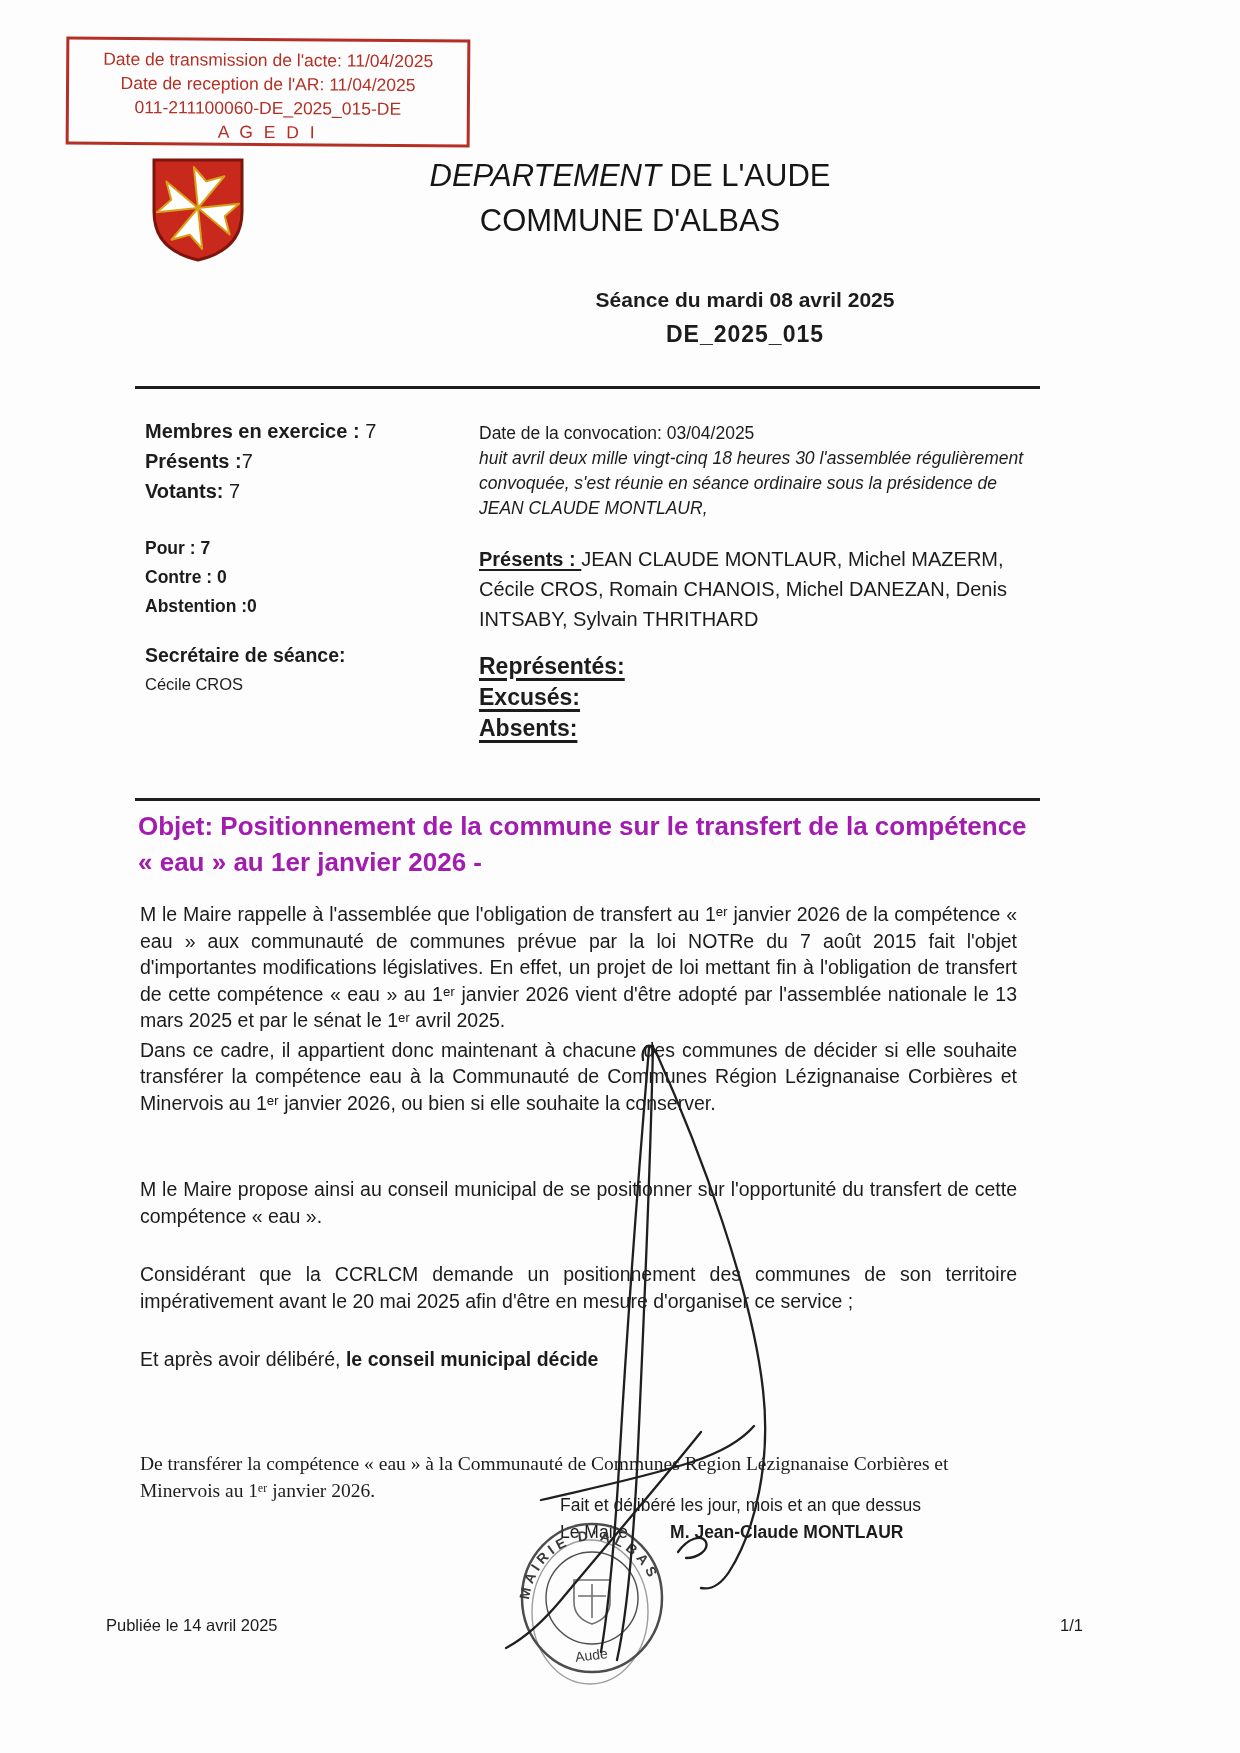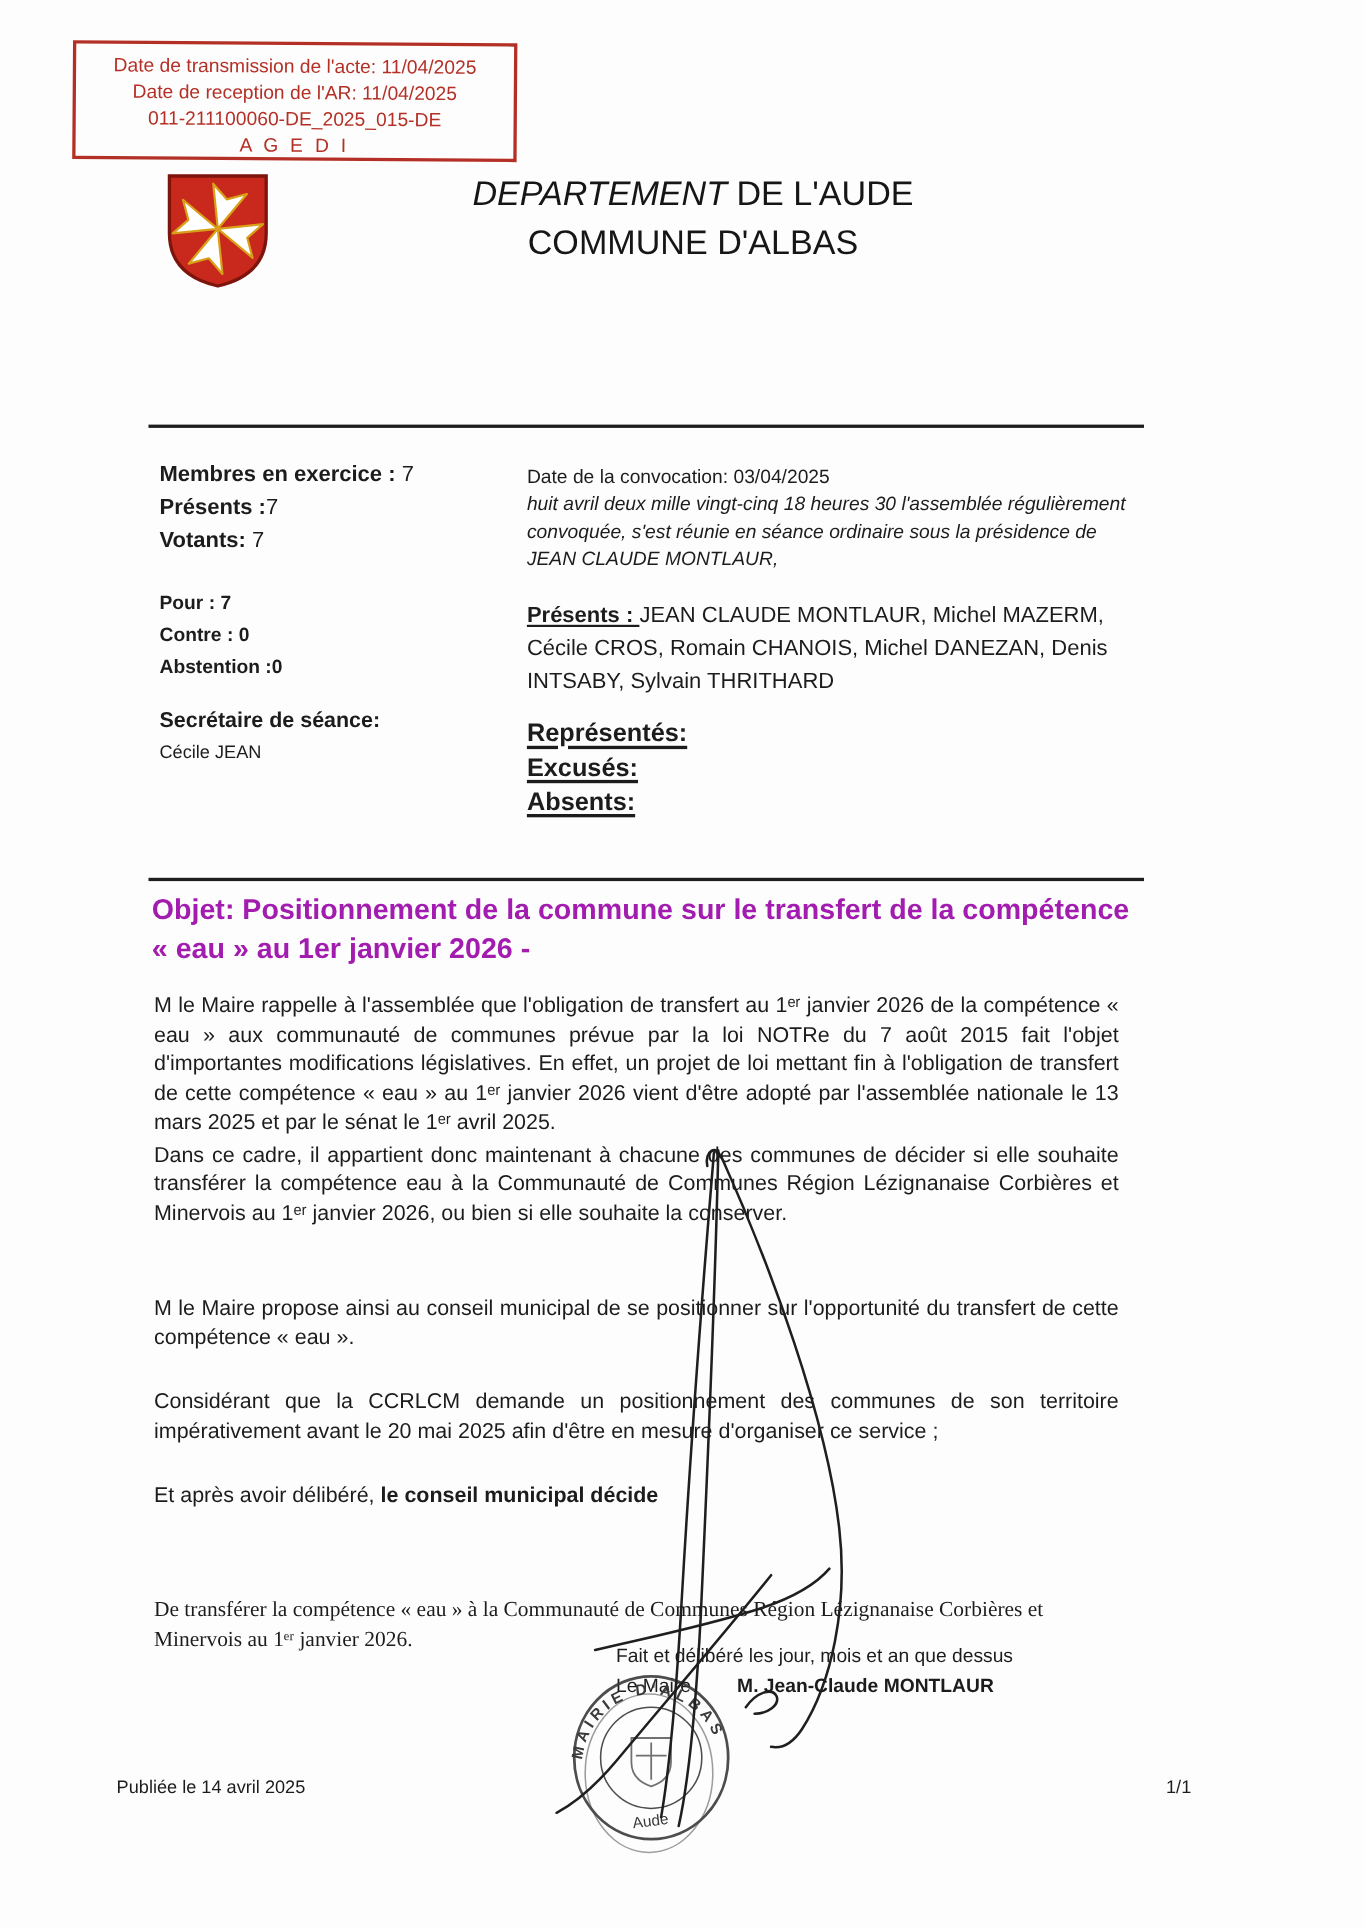--- a/index.html
+++ b/index.html
@@ -109,33 +109,37 @@
     </svg>
   </div>
 
   <div class="doc-titles">
     <div class="line1">
       <span class="it">DEPARTEMENT</span><span> DE L'AUDE</span>
     </div>
     <div class="line2">COMMUNE D'ALBAS</div>
   </div>
 
+  <div class="session">
+    <div class="session-date">Séance du mardi 08 avril 2025</div>
+    <div class="session-ref">DE_2025_015</div>
+  </div>
 
   <div class="rule rule1"></div>
 
   <div class="counts">
     <div class="cl-lg"><span>Membres en exercice : </span><span class="val">7</span></div>
     <div class="cl-lg"><span>Présents :</span><span class="val">7</span></div>
     <div class="cl-lg"><span>Votants: </span><span class="val">7</span></div>
     <div class="gap1"></div>
     <div class="cl-sm">Pour : 7</div>
     <div class="cl-sm">Contre : 0</div>
     <div class="cl-sm">Abstention :0</div>
     <div class="secretaire-label">Secrétaire de séance:</div>
-    <div class="secretaire-name">Cécile JEAN</div>
+    <div class="secretaire-name">Cécile CROS</div>
   </div>
 
   <div class="convocation">
     <div class="conv-date">Date de la convocation: 03/04/2025</div>
     <div class="conv-text">huit avril deux mille vingt-cinq 18 heures 30 l'assemblée régulièrement convoquée, s'est réunie en séance ordinaire sous la présidence de JEAN CLAUDE MONTLAUR,</div>
     <div class="presents-block">
       <span class="u-label">Présents : </span><span>JEAN CLAUDE MONTLAUR, Michel MAZERM, Cécile CROS, Romain CHANOIS, Michel DANEZAN, Denis INTSABY, Sylvain THRITHARD</span>
     </div>
     <div class="roll-call">
       <div>Représentés:</div>

